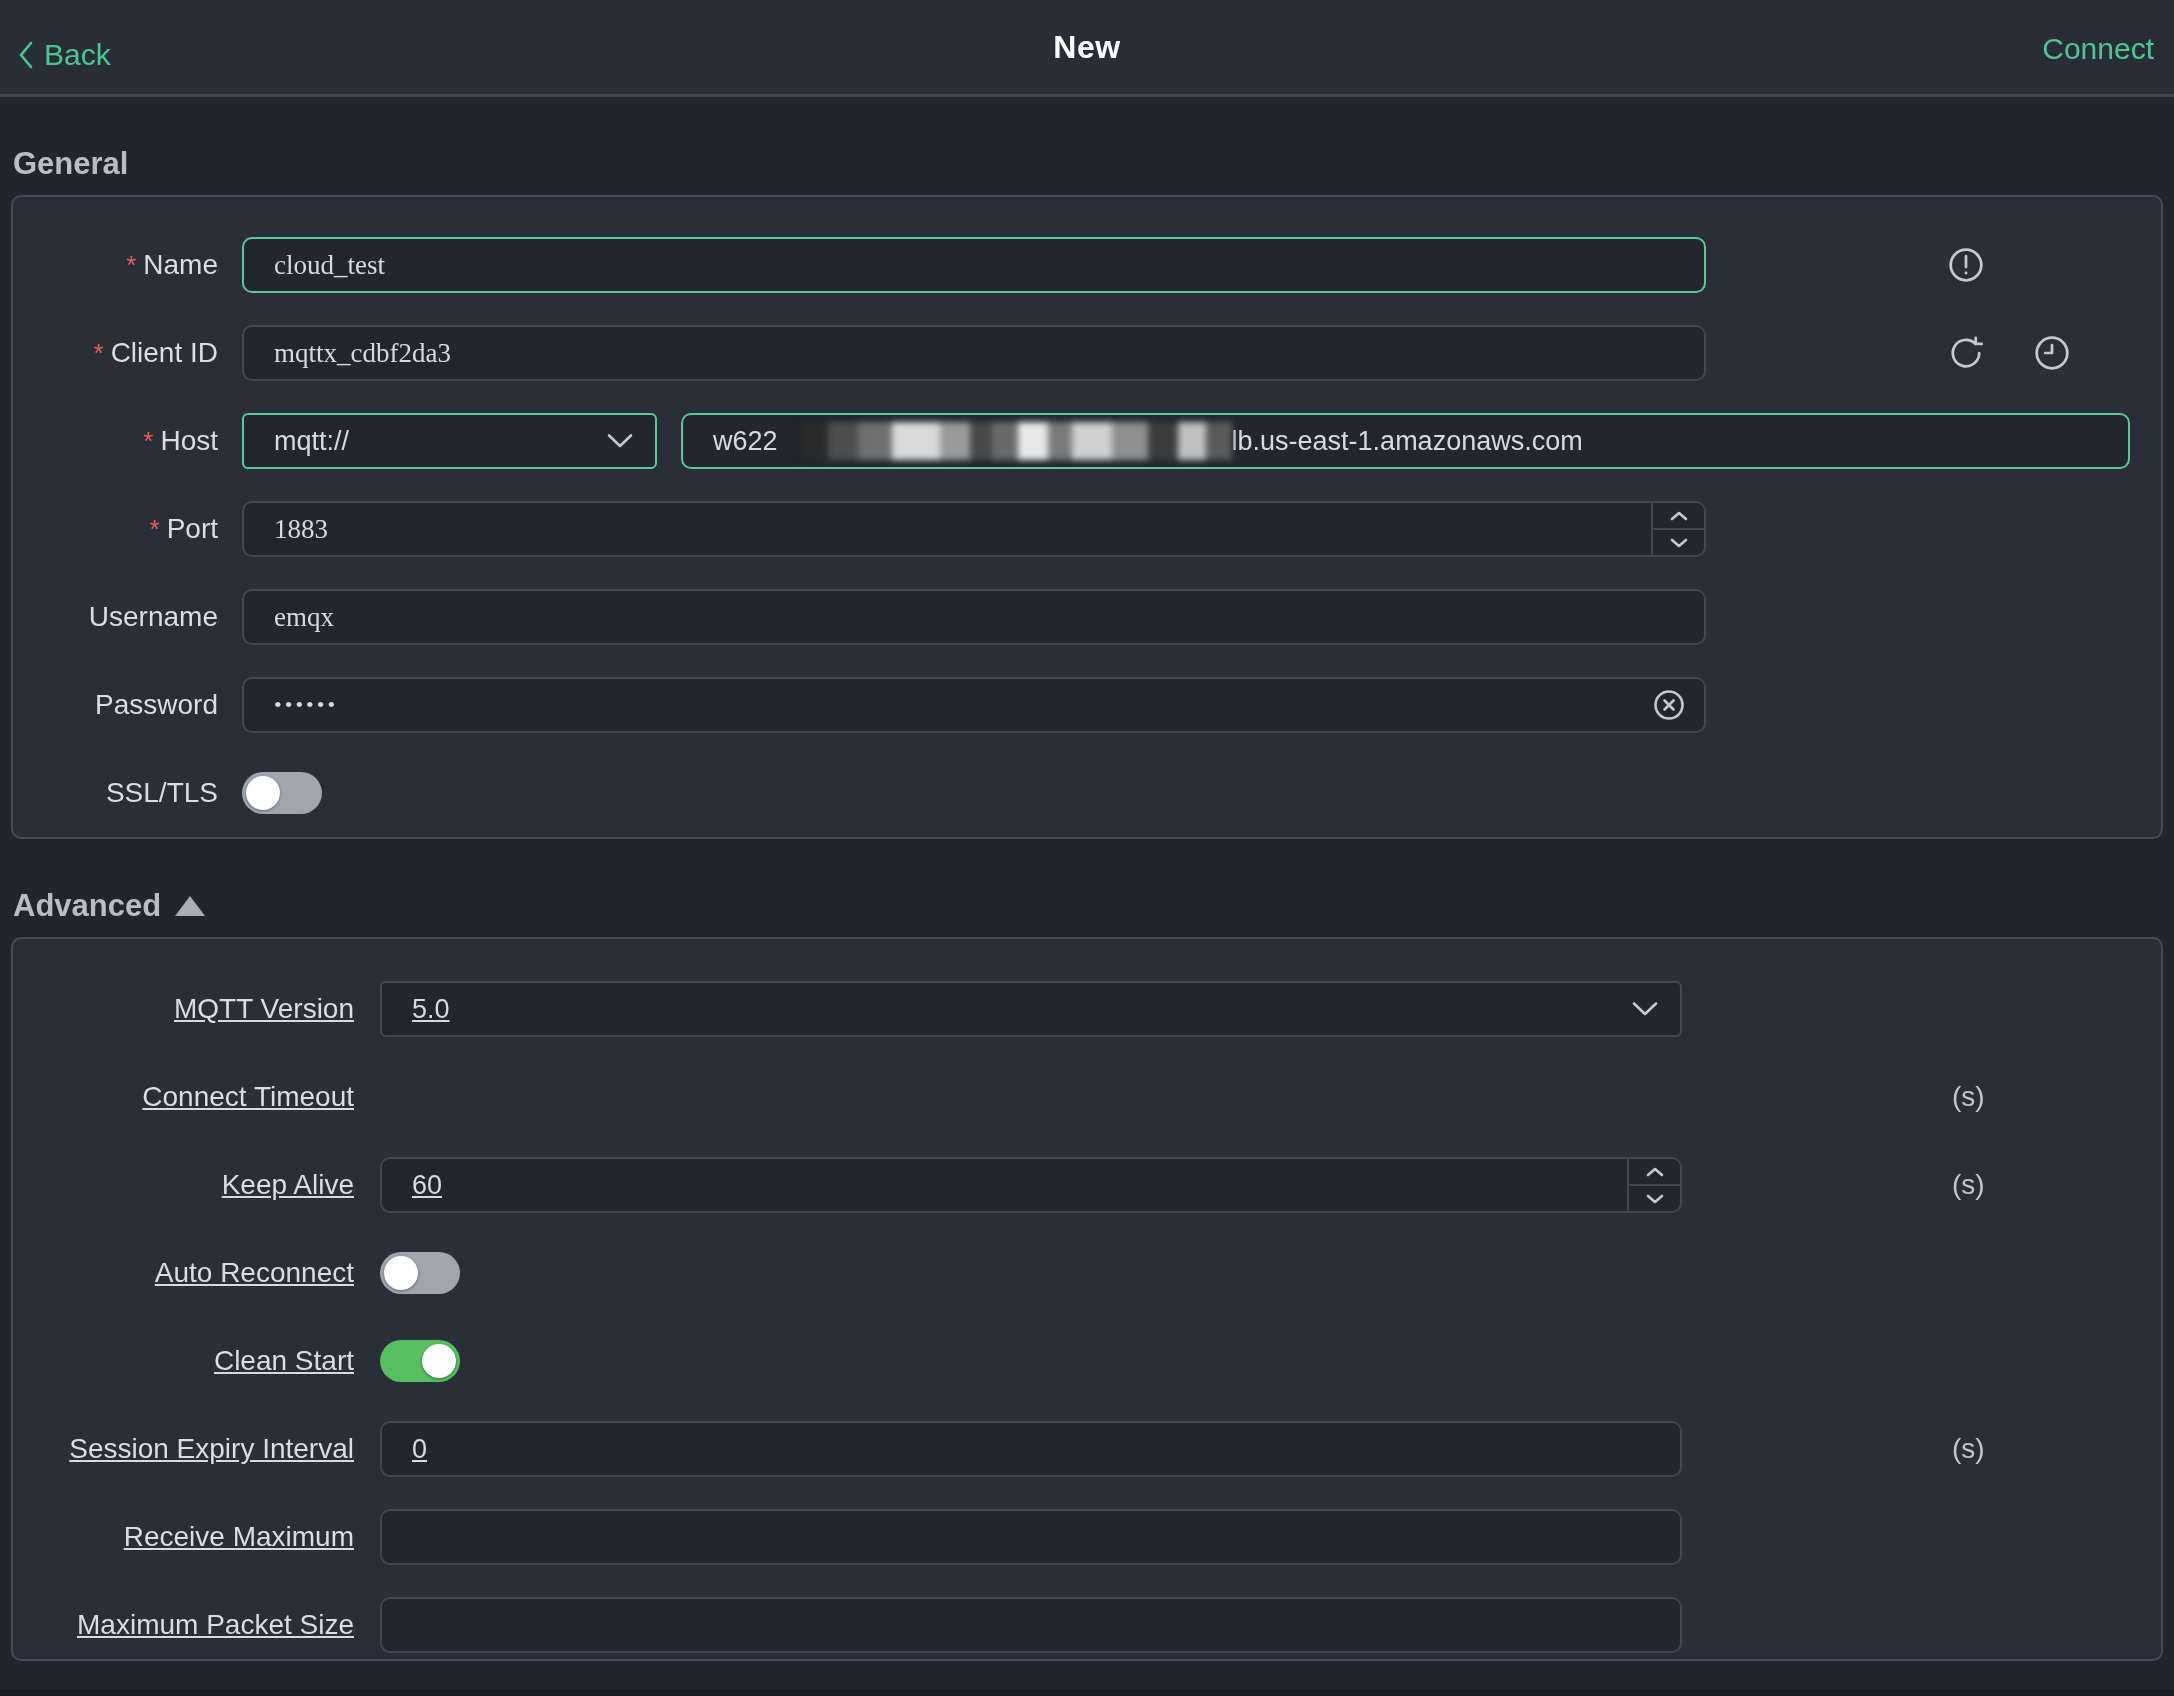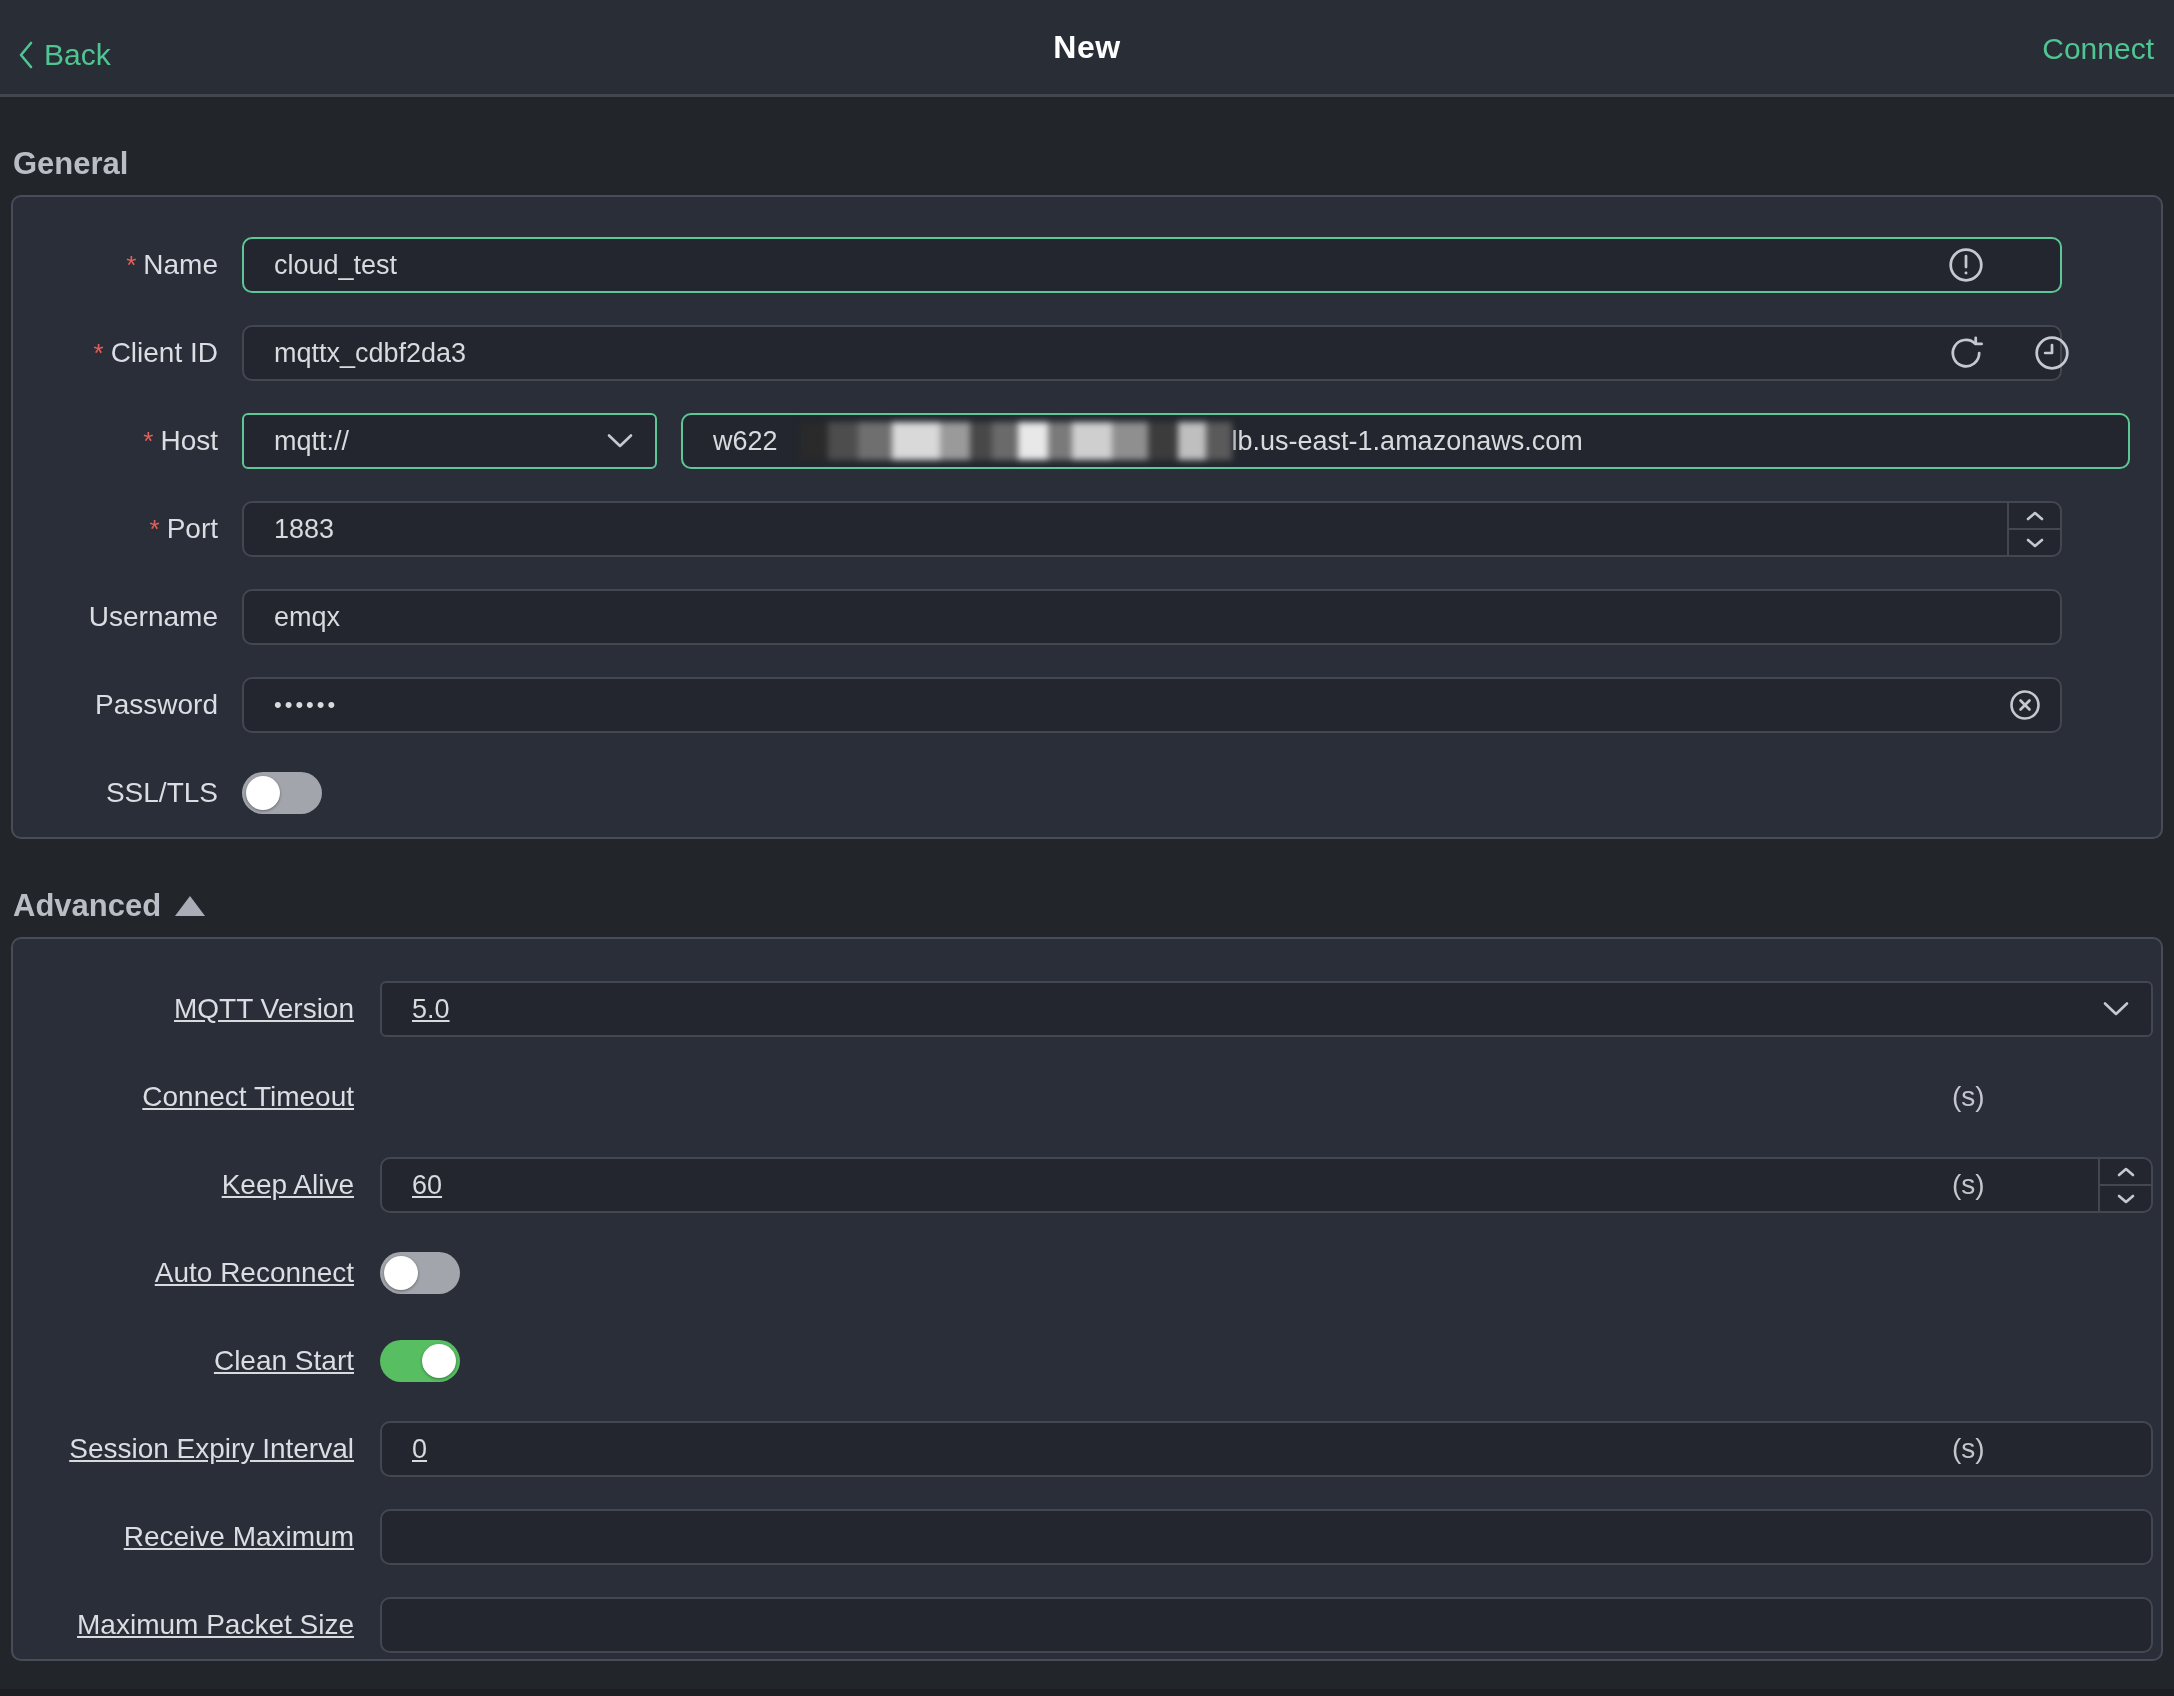--- a/index.html
+++ b/index.html
@@ -56,22 +56,22 @@
   .advanced-card .fieldwrap { margin-left:26px; }
 
   .tbox {
     height:56px; background:#23262e; border:2px solid #43474f; border-radius:10px;
     font-size:27px; color:#d8dadd; padding:0 30px;
     font-family:"Liberation Sans", sans-serif;
     display:flex; align-items:center; position:relative; outline:none;
   }
   input.tbox { display:block; line-height:52px; }
   .tbox.green { border-color:#5ec796; }
-  .w-general { width:1820px; }
-  .w-advanced { width:1773px; }
+  .w-general { width:1464px;font-family:Liberation Serif, serif; }
+  .w-advanced { width:1302px; }
 
   
   .sel { cursor:pointer;border-radius:6px; }
   .sel .chev { position:absolute; right:22px; top:50%; transform:translateY(-50%); }
   .sel-protocol { width:415px; }
   .host-input { width:1449px; margin-left:24px; padding-right:26px; overflow:hidden; }
 
   
   .stepper {
     position:absolute; right:0; top:0; bottom:0; width:53px;

